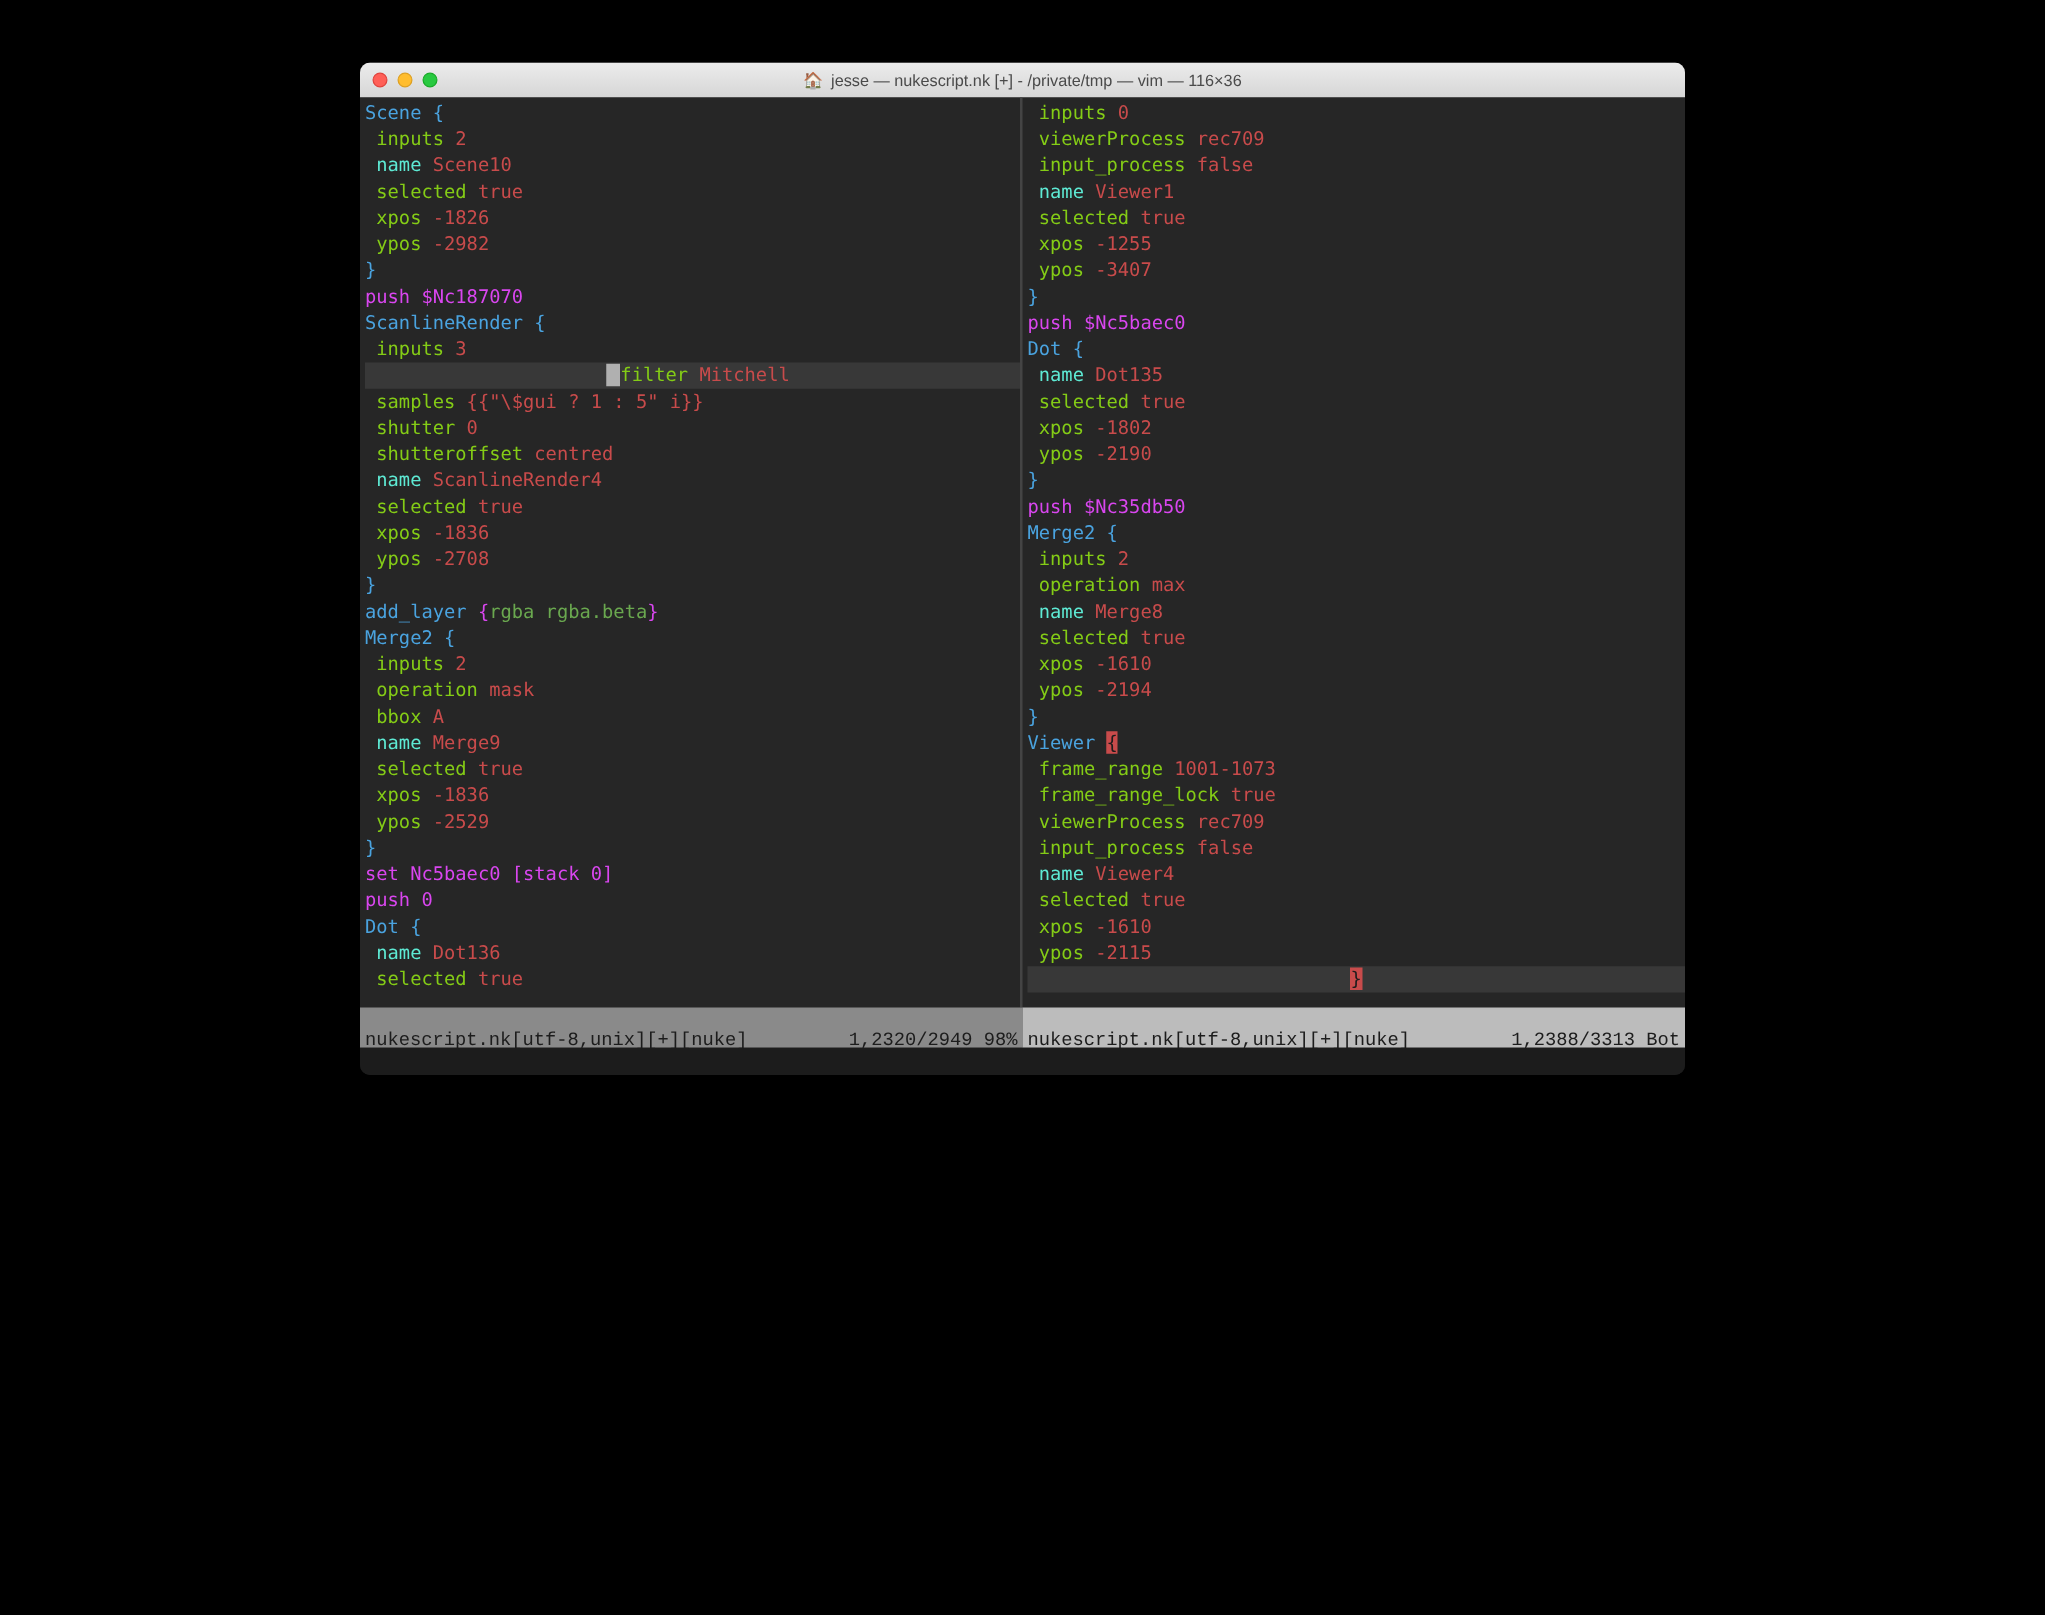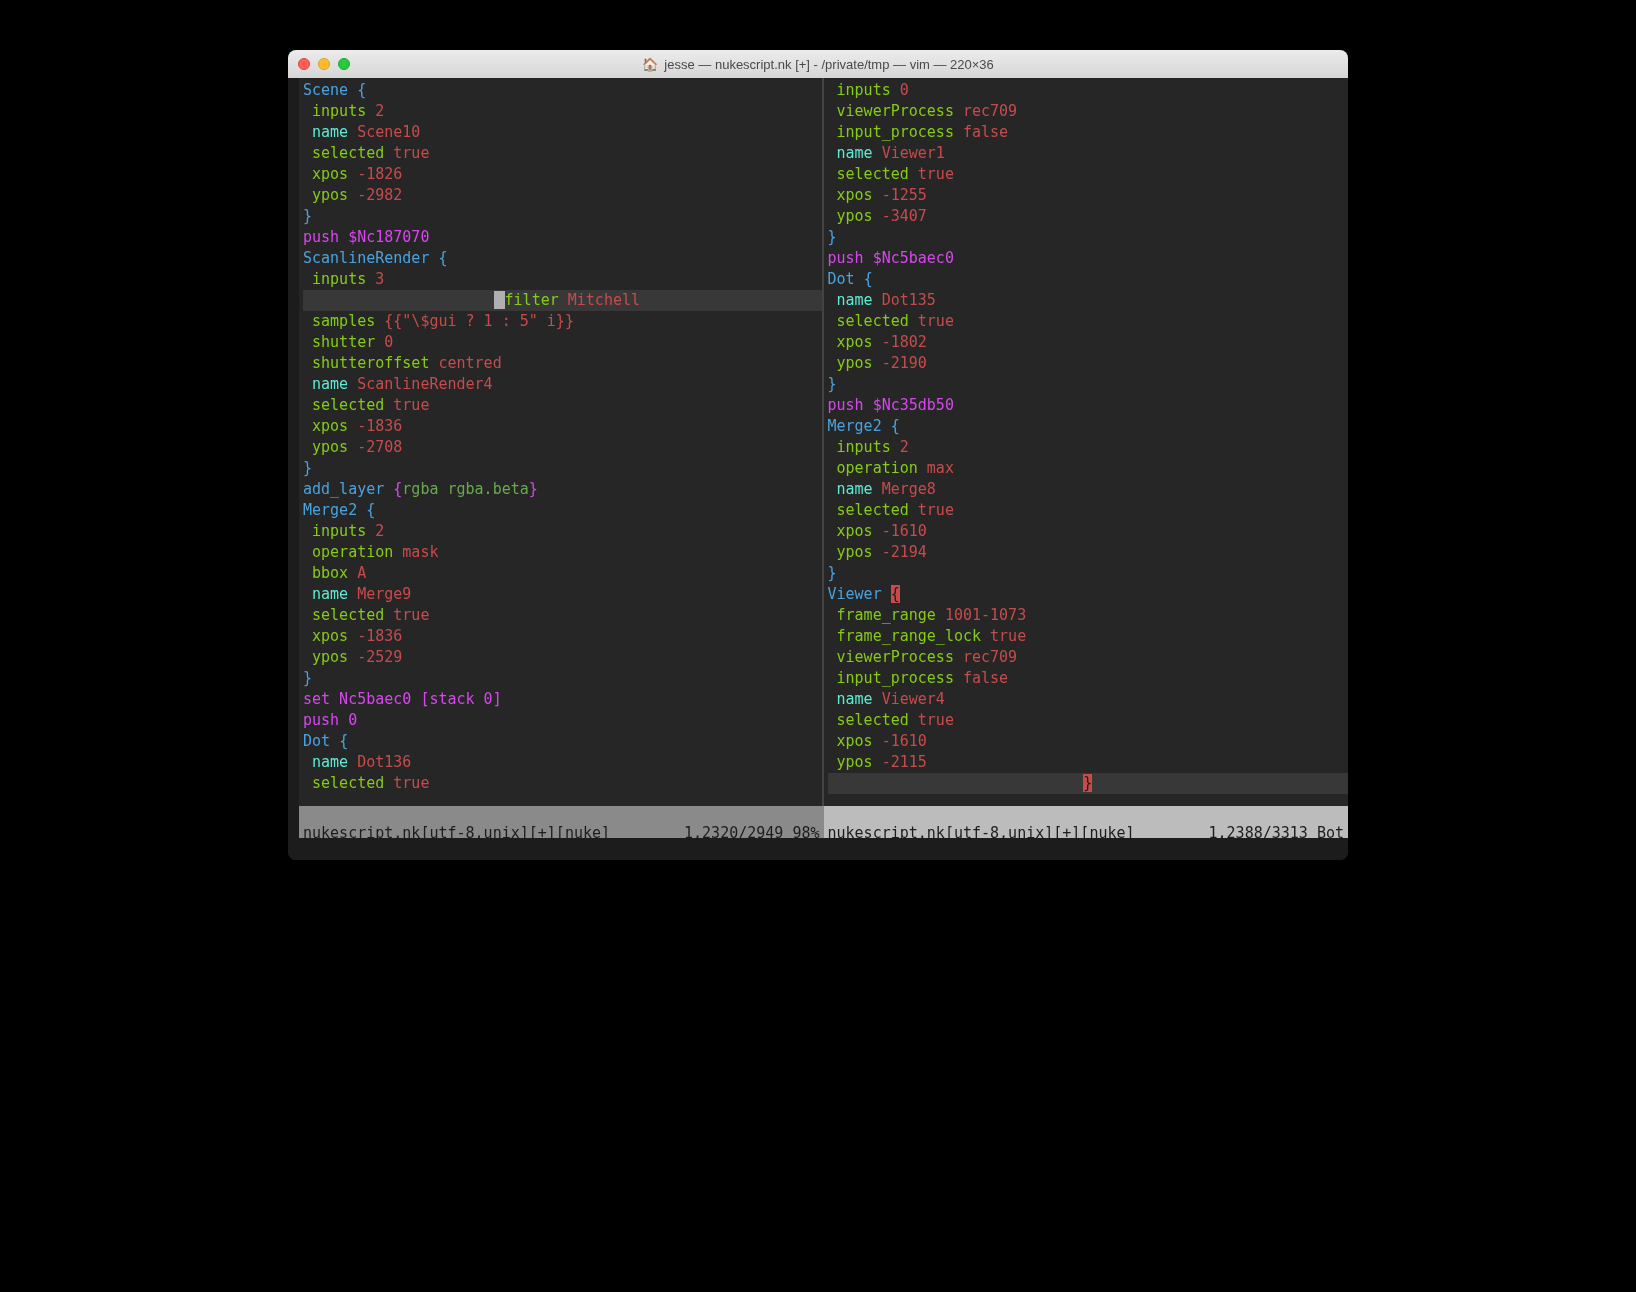--- a/index.html
+++ b/index.html
@@ -41,21 +41,20 @@
     display: flex; align-items: center; justify-content: center; gap: 6px;
   }
   .house-icon { font-size: 13px; filter: grayscale(30%); }
   .term {
     background: #262626;
     display: flex;
     font-size: 15px;
     line-height: 21px;
     height: 760px;
     position: relative;
-    margin-left: 11px;
   }
   .pane {
     width: 50%;
     display: flex;
     flex-direction: column;
     position: relative;
   }
   .pane.left .code { border-right: 2px solid #444; }
   .code {
     flex: 1;
@@ -65,20 +64,21 @@
   }
   .status {
     background: #8a8a8a;
     color: #1c1c1c;
     height: 22px;
     line-height: 22px;
     padding: 16px 4px;
     display: flex;
     justify-content: space-between;
     font-size: 15px;
+    font-family: Liberation Mono, monospace;
   }
   .blankstrip {
     height: 22px;
     background: #1c1c1c;
   }
   .l { display: block; padding-left: 0; }
   .tok-blue   { color: #4aa3df; }
   .tok-orange { color: #d946ef; }
   .tok-yellow { color: #5eead4; }
   .tok-red    { color: #c84b4b; }
@@ -99,21 +99,21 @@
 
 <div class="window">
   <div class="titlebar">
     <div class="traffic">
       <div class="tl red"></div>
       <div class="tl yellow"></div>
       <div class="tl green"></div>
     </div>
     <div class="title">
       <span class="house-icon">🏠</span>
-      <span>jesse — nukescript.nk [+] - /private/tmp — vim — 220×36</span>
+      <span>jesse — nukescript.nk [+] - /private/tmp — vim — 116×36</span>
     </div>
   </div>
 
   <div class="term">
     <div class="pane left">
       <div class="code" id="code-left"><span class="l"><span class="tok-blue">Scene</span><span class="tok-gray"> </span><span class="tok-blue">{</span></span><span class="l"><span> </span><span class="tok-gray">inputs </span><span class="tok-red">2</span></span><span class="l"><span> </span><span class="tok-yellow">name </span><span class="tok-red">Scene10</span></span><span class="l"><span> </span><span class="tok-gray">selected </span><span class="tok-red">true</span></span><span class="l"><span> </span><span class="tok-gray">xpos </span><span class="tok-red">-1826</span></span><span class="l"><span> </span><span class="tok-gray">ypos </span><span class="tok-red">-2982</span></span><span class="l"><span class="tok-blue">}</span></span><span class="l"><span class="tok-orange">push $Nc187070</span></span><span class="l"><span class="tok-blue">ScanlineRender</span><span class="tok-gray"> </span><span class="tok-blue">{</span></span><span class="l"><span> </span><span class="tok-gray">inputs </span><span class="tok-red">3</span></span><span class="l cursor-line"><span> </span><span class="cursor-block"> </span><span class="tok-gray">filter </span><span class="tok-red">Mitchell</span></span><span class="l"><span> </span><span class="tok-gray">samples </span><span class="tok-red">{{"\$gui ? 1 : 5" i}}</span></span><span class="l"><span> </span><span class="tok-gray">shutter </span><span class="tok-red">0</span></span><span class="l"><span> </span><span class="tok-gray">shutteroffset </span><span class="tok-red">centred</span></span><span class="l"><span> </span><span class="tok-yellow">name </span><span class="tok-red">ScanlineRender4</span></span><span class="l"><span> </span><span class="tok-gray">selected </span><span class="tok-red">true</span></span><span class="l"><span> </span><span class="tok-gray">xpos </span><span class="tok-red">-1836</span></span><span class="l"><span> </span><span class="tok-gray">ypos </span><span class="tok-red">-2708</span></span><span class="l"><span class="tok-blue">}</span></span><span class="l"><span class="tok-blue">add_layer </span><span class="tok-orange">{</span><span class="tok-green">rgba rgba.beta</span><span class="tok-orange">}</span></span><span class="l"><span class="tok-blue">Merge2</span><span class="tok-gray"> </span><span class="tok-blue">{</span></span><span class="l"><span> </span><span class="tok-gray">inputs </span><span class="tok-red">2</span></span><span class="l"><span> </span><span class="tok-gray">operation </span><span class="tok-red">mask</span></span><span class="l"><span> </span><span class="tok-gray">bbox </span><span class="tok-red">A</span></span><span class="l"><span> </span><span class="tok-yellow">name </span><span class="tok-red">Merge9</span></span><span class="l"><span> </span><span class="tok-gray">selected </span><span class="tok-red">true</span></span><span class="l"><span> </span><span class="tok-gray">xpos </span><span class="tok-red">-1836</span></span><span class="l"><span> </span><span class="tok-gray">ypos </span><span class="tok-red">-2529</span></span><span class="l"><span class="tok-blue">}</span></span><span class="l"><span class="tok-orange">set Nc5baec0 [stack 0]</span></span><span class="l"><span class="tok-orange">push 0</span></span><span class="l"><span class="tok-blue">Dot</span><span class="tok-gray"> </span><span class="tok-blue">{</span></span><span class="l"><span> </span><span class="tok-yellow">name </span><span class="tok-red">Dot136</span></span><span class="l"><span> </span><span class="tok-gray">selected </span><span class="tok-red">true</span></span></div>
       <div class="status">
         <span>nukescript.nk[utf-8,unix][+][nuke]</span>
         <span>1,2320/2949 98%</span>
       </div>

